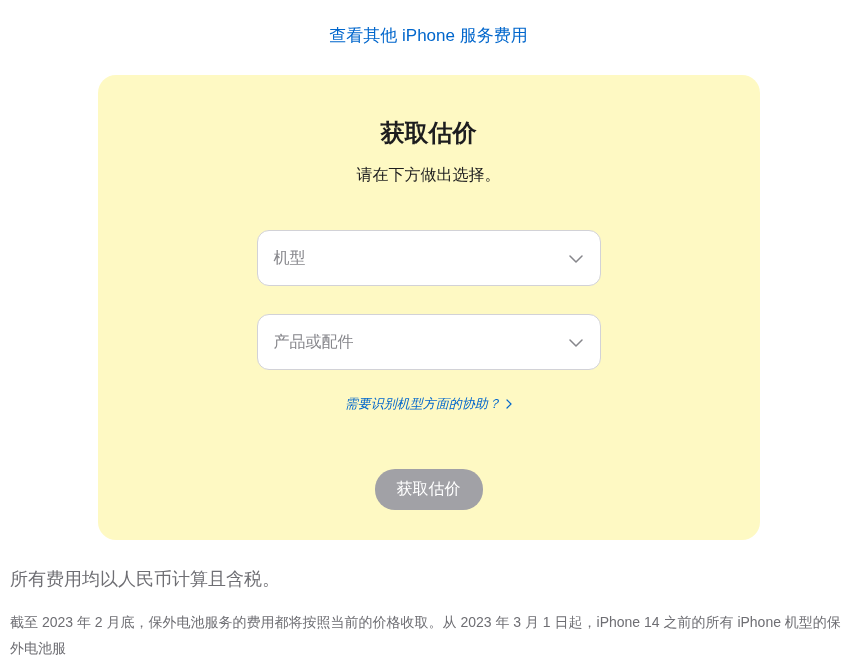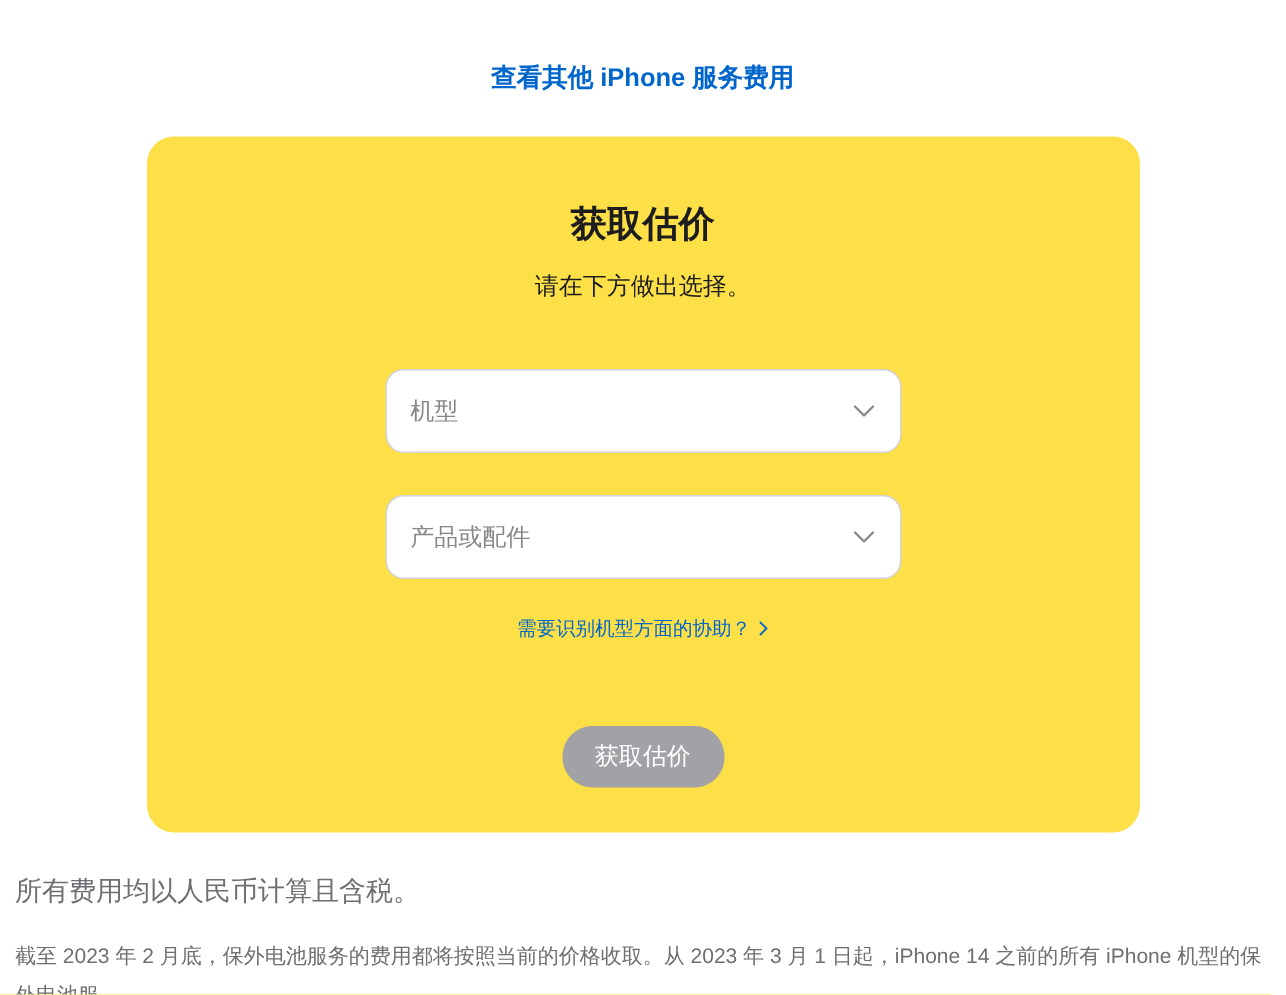--- a/index.html
+++ b/index.html
@@ -9,32 +9,31 @@
     }
     body {
       font-family: -apple-system, BlinkMacSystemFont, "Segoe UI", Helvetica, Arial, sans-serif;
       background: #ffffff;
       width: 857px;
       height: 663px;
       padding: 0;
     }
     .top-link {
       text-align: center;
-      margin-top: 40px;
+      margin-top: 24px;
       margin-bottom: 28px;
-      font-weight: bold;
     }
     .top-link a {
       color: #0066cc;
       text-decoration: none;
       font-size: 17px;
       cursor: pointer;
     }
     .card {
-      background: #fde047;
+      background: #fef9c3;
       border-radius: 18px;
       width: 662px;
       margin: 0 auto;
       padding: 42px 40px 30px 40px;
     }
     .card-title {
       text-align: center;
       font-size: 24px;
       font-weight: 600;
       color: #1d1d1f;
@@ -74,20 +73,21 @@
     .help-link {
       text-align: center;
       margin-top: -4px;
       margin-bottom: 56px;
     }
     .help-link a {
       color: #0066cc;
       text-decoration: none;
       font-size: 13px;
       cursor: pointer;
+      font-style: italic;
     }
     .help-chevron {
       display: inline-block;
       margin-left: 2px;
       vertical-align: middle;
     }
     .submit-btn {
       display: block;
       margin: 0 auto;
       background: #a1a1a6;

